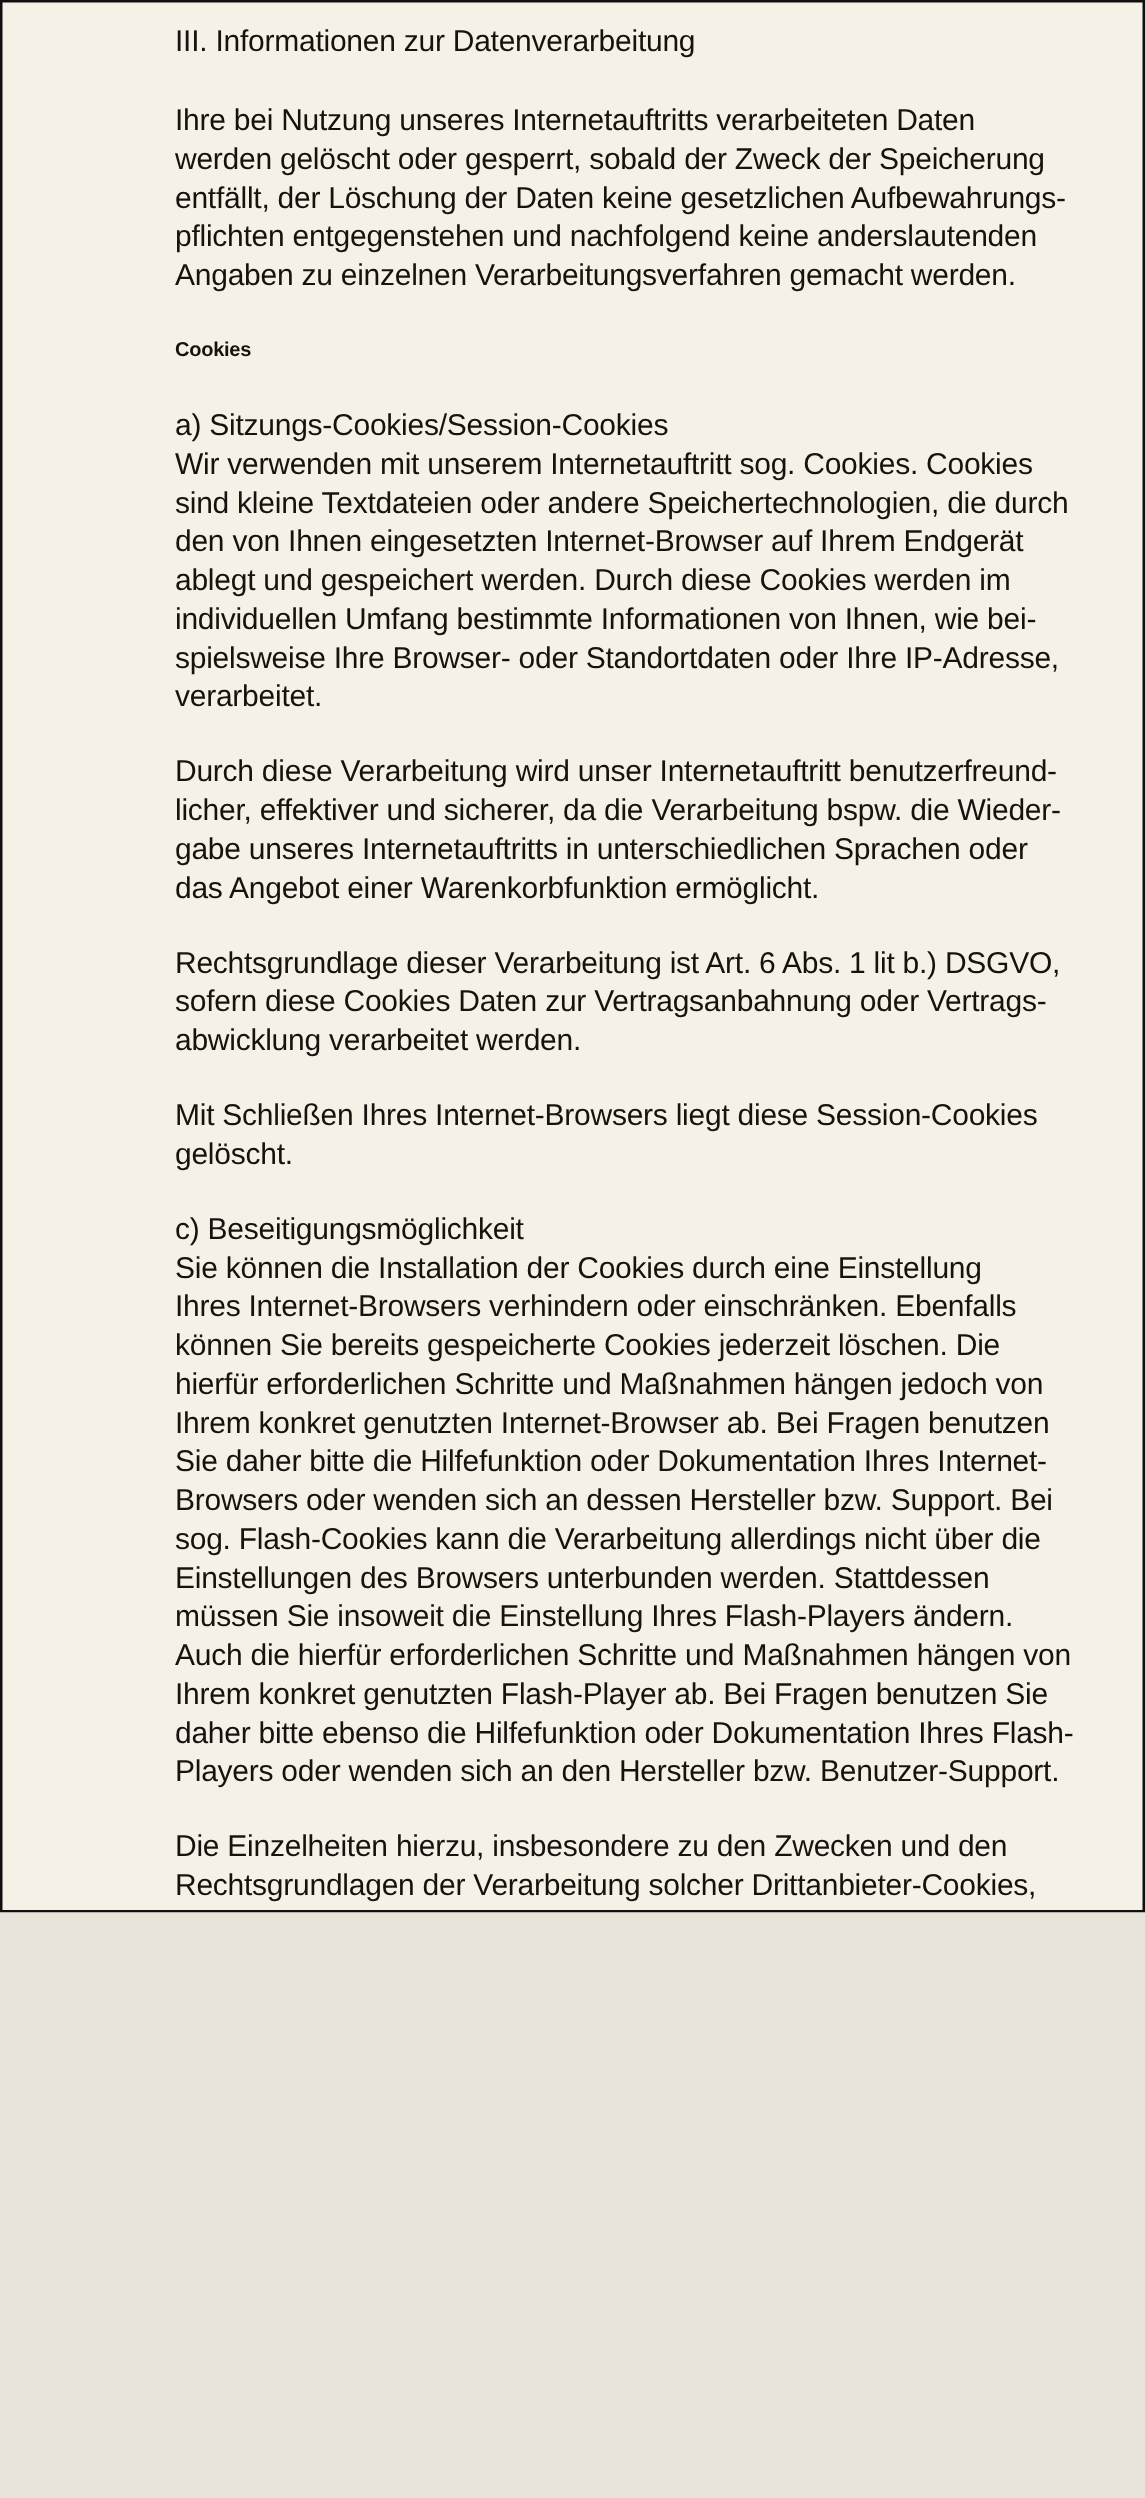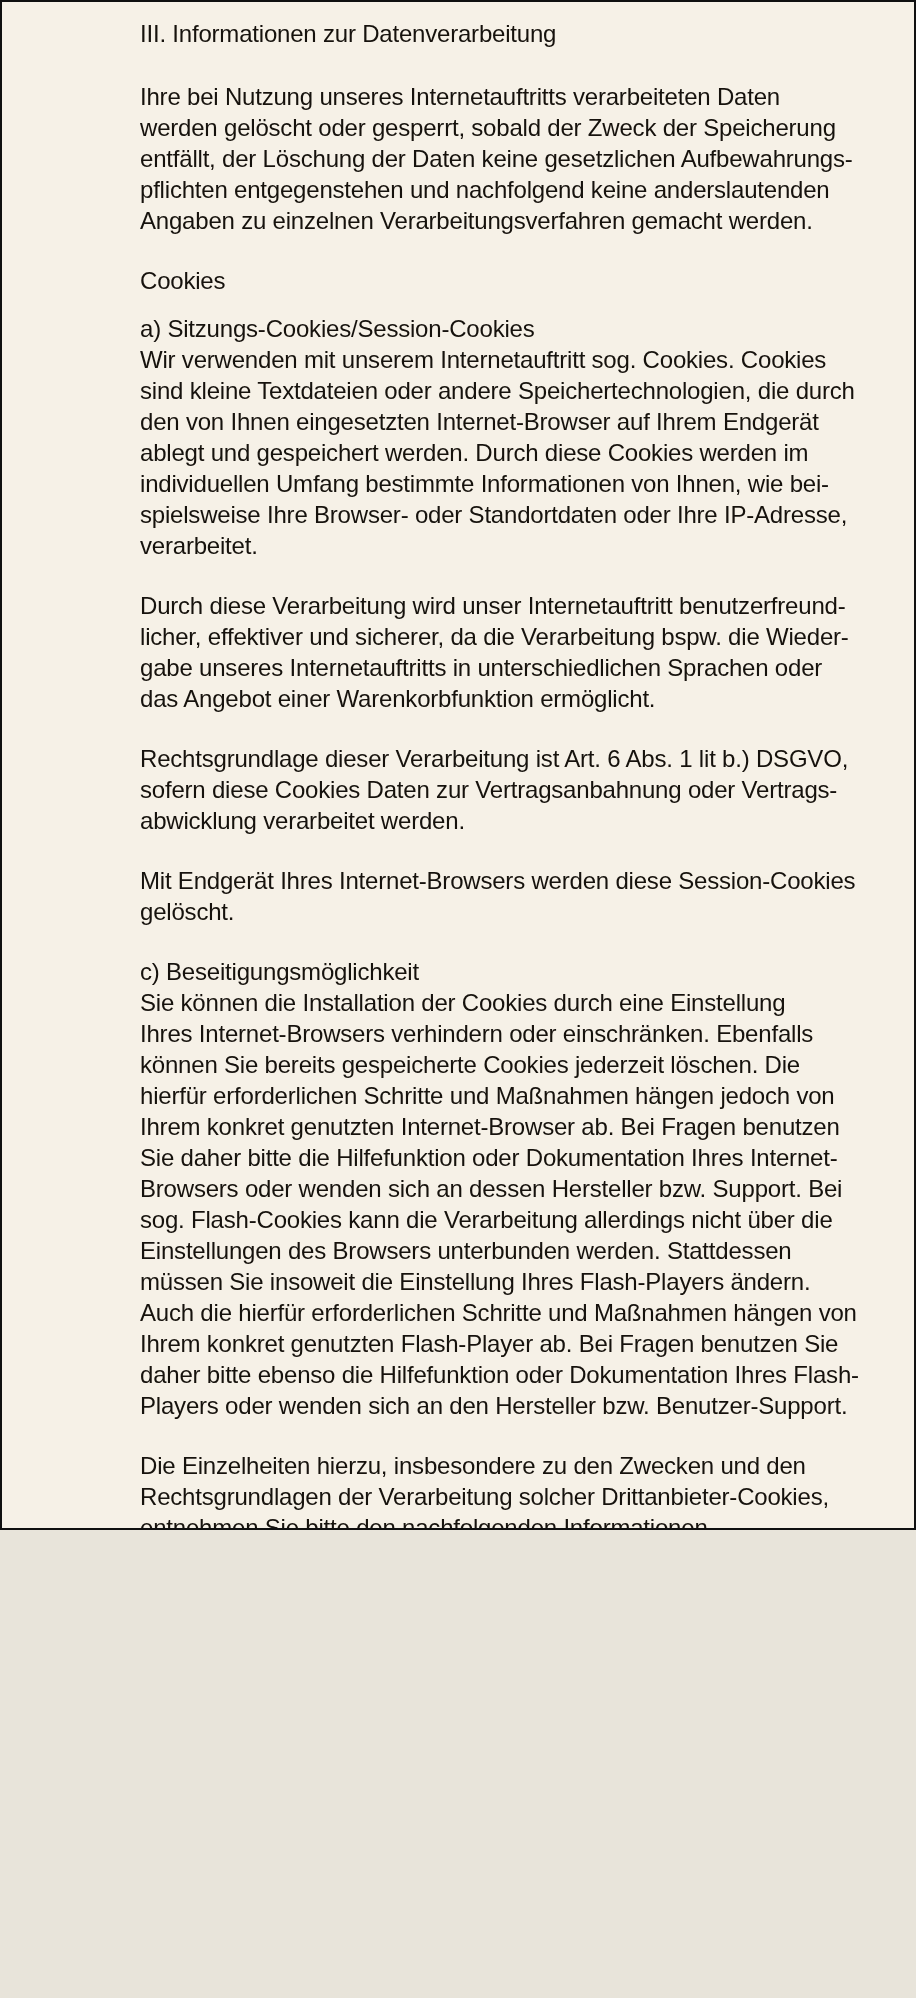--- a/index.html
+++ b/index.html
@@ -17,24 +17,24 @@
     color: #16120d;
   }
   .doc-title {
     font-size: 24px;
     line-height: 36px;
     font-weight: 400;
     margin: 0 0 29px 0;
     letter-spacing: -0.2px;
   }
   .section-heading {
-    font-size: 24px;
+    font-size: 16px;
     line-height: 31px;
-    font-weight: 400;
-    margin: 0 0 17px 0;
+    font-weight: 700;
+    margin: 0 0 29px 0;
     letter-spacing: -0.2px;
   }
   .body-text {
     font-size: 24px;
     line-height: 31px;
     margin: 0 0 29px 0;
     white-space: pre-line;
     letter-spacing: -0.2px;
   }
 </style>
@@ -64,21 +64,21 @@
   <p class="body-text">Durch diese Verarbeitung wird unser Internetauftritt benutzerfreund-
 licher, effektiver und sicherer, da die Verarbeitung bspw. die Wieder-
 gabe unseres Internetauftritts in unterschiedlichen Sprachen oder
 das Angebot einer Warenkorbfunktion ermöglicht.</p>
 
   <p class="body-text">Rechtsgrundlage dieser Verarbeitung ist Art. 6 Abs. 1 lit b.) DSGVO,
 sofern diese Cookies Daten zur Vertragsanbahnung oder Vertrags-
 abwicklung verarbeitet werden.</p>
 
 
-  <p class="body-text">Mit Endgerät Ihres Internet-Browsers werden diese Session-Cookies
+  <p class="body-text">Mit Schließen Ihres Internet-Browsers liegt diese Session-Cookies
 gelöscht.</p>
 
 
   <p class="body-text">c) Beseitigungsmöglichkeit
 Sie können die Installation der Cookies durch eine Einstellung
 Ihres Internet-Browsers verhindern oder einschränken. Ebenfalls
 können Sie bereits gespeicherte Cookies jederzeit löschen. Die
 hierfür erforderlichen Schritte und Maßnahmen hängen jedoch von
 Ihrem konkret genutzten Internet-Browser ab. Bei Fragen benutzen
 Sie daher bitte die Hilfefunktion oder Dokumentation Ihres Internet-

